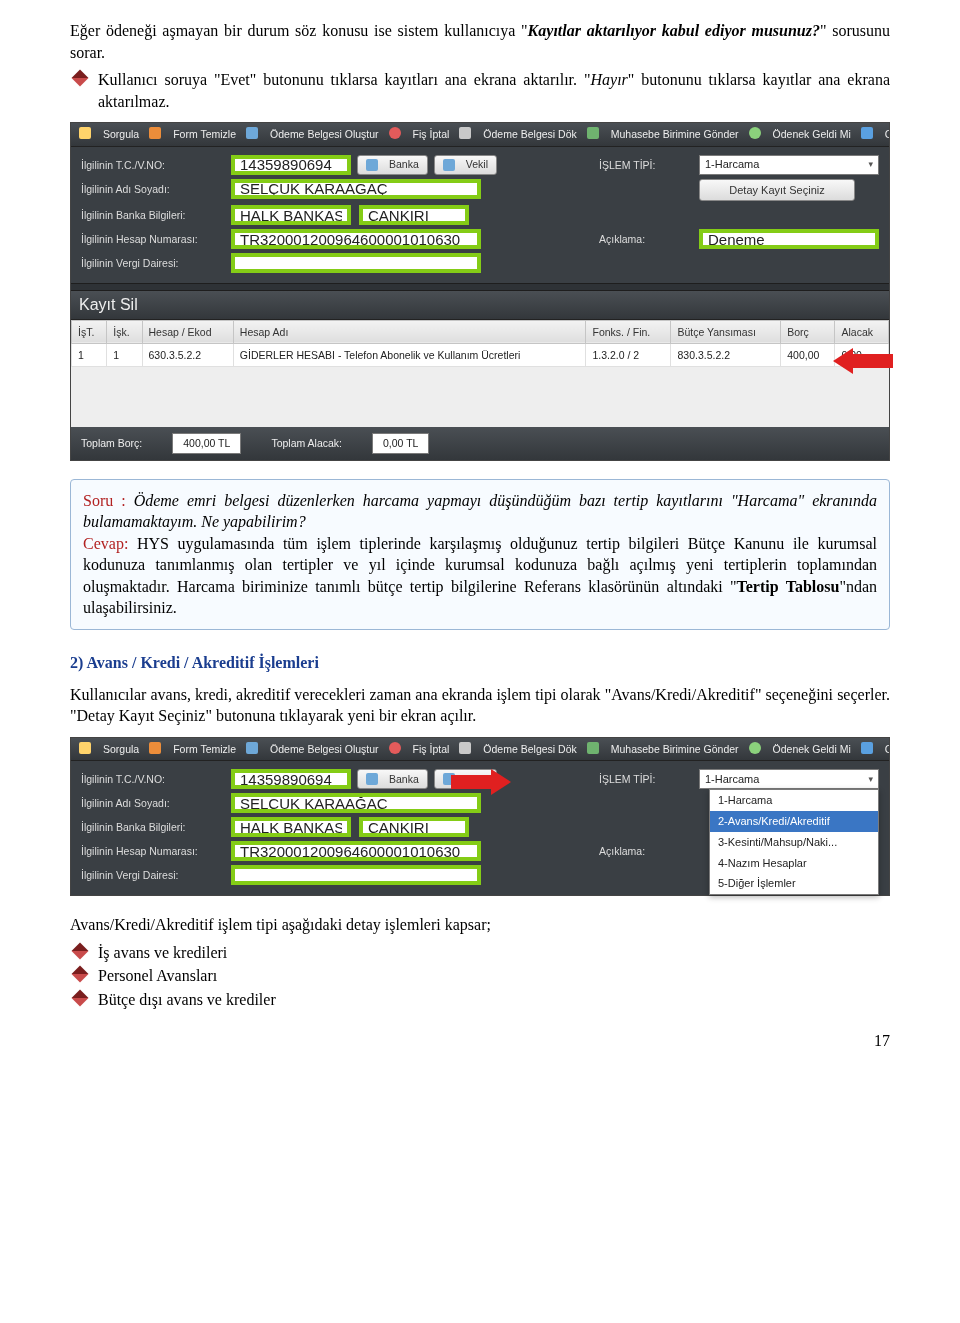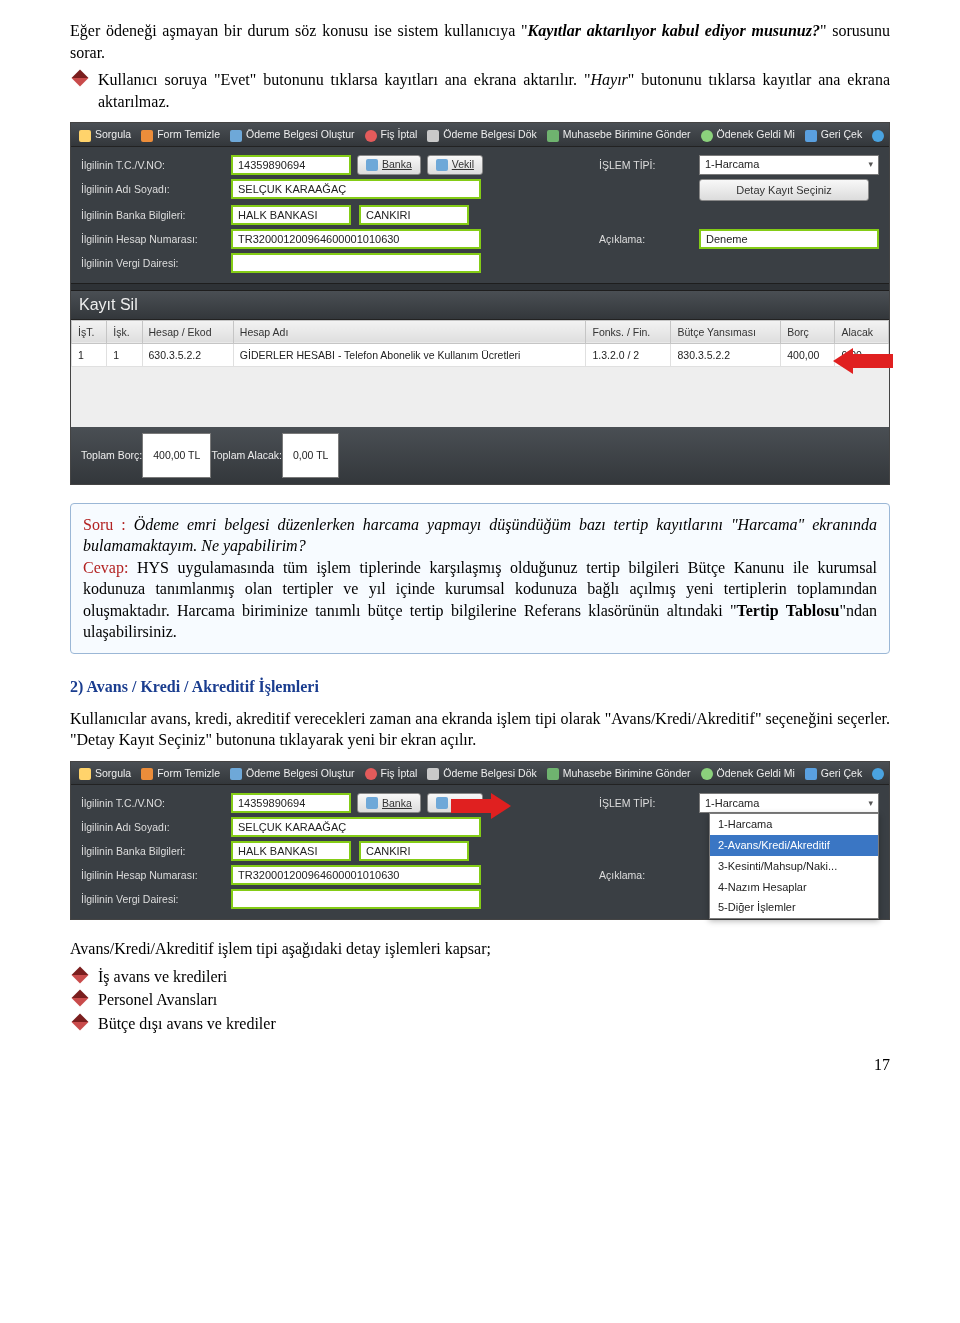--- a/index.html
+++ b/index.html
@@ -49,22 +49,22 @@
     align-items: center;
     gap: 10px;
     background: linear-gradient(#4a4f54, #33373b);
     border-bottom: 1px solid #222;
     padding: 4px 8px;
     flex-wrap: nowrap;
     overflow: hidden;
   }
   .tb-item {
     display: flex;
-    align-items: flex-end;
-    gap: 4px;
+    align-items: flex-start;
+    gap: 12px;
     color: #eee;
     white-space: nowrap;
     font-size: 10.5px;
     cursor: pointer;
   }
   .tb-ico {
     width: 12px; height: 12px; display:inline-block;
     border-radius: 2px;
   }
   .ico-search{background:#ffd36b;}
@@ -80,46 +80,46 @@
     display: grid;
     grid-template-columns: 140px 250px 1fr 90px 180px;
     gap: 4px 10px;
     padding: 8px 10px 10px 10px;
     background: #3a3f44;
     position: relative;
   }
   .lbl { color: #ddd; font-size: 10.5px; padding-top: 3px;}
   .val-input {
     background: #fff; color:#222;
-    border: 2px solid #84cc16;
+    border: 4px solid #84cc16;
     padding: 2px 5px;
-    font-size: 11px;
+    font-size: 15px;
     height: 20px;
     width: 100%;
   }
   .btn-chip {
-    display: inline-flex; align-items: center; gap:4px;
+    display: inline-flex; align-items: center; gap:11px;
     background: linear-gradient(#f8f8f8,#dcdcdc);
     color:#333;
     border:1px solid #888;
     border-radius:3px;
     padding:1px 8px; height:20px;
-    font-size:10.5px; cursor:pointer;text-decoration:underline;
+    font-size:10.5px; cursor:pointer;
   }
   .combo {
     background:#fff; color:#222; border:1px solid #7a7a7a;
     padding:2px 5px; height:20px; font-size:11px; width:100%;
     display:flex; justify-content:space-between; align-items:center;
   }
   .combo .arr{font-size:9px;color:#555;}
   .detay-btn {
     background:linear-gradient(#f8f8f8,#dcdcdc);
     color:#333;border:1px solid #888;border-radius:3px;
     padding:3px 10px;font-size:11px;cursor:pointer;
-    width:170px;text-align:center;
+    width:156px;text-align:center;
   }
   .divider-row {
     height:8px; background:#2e3236; border-top:1px solid #1e1e1e; border-bottom:1px solid #1e1e1e;
   }
   .kayit-bar {
     background: linear-gradient(#4a4f54, #33373b);
     padding:3px 8px; font-size:16px; color:#eee;
     border-bottom:1px solid #222;
   }
   .grid {
@@ -147,23 +147,23 @@
   .red-arrow .shaft{
     position:absolute; left:18px; top:6px; width:42px; height:14px; background:#e02020;
   }
   .red-arrow .head{
     position:absolute; left:0; top:0;
     width:0;height:0;border-top:13px solid transparent;border-bottom:13px solid transparent;border-right:20px solid #e02020;
   }
   .totals {
     background: linear-gradient(#4a4f54, #33373b);
     padding:6px 10px; font-size:10.5px; color:#eee;
-    display:flex; align-items:center;
-  }
-  .totals .tv{background:#fff;color:#222;padding:14px 10px;border:1px solid #7a7a7a;}
+    display:flex; gap:30px; align-items:center;
+  }
+  .totals .tv{background:#fff;color:#222;padding:2px 10px;border:1px solid #7a7a7a;}
   
   .dropdown {
     position:absolute;
     background:#fff;color:#222;
     border:1px solid #7a7a7a;
     font-size:11px;
     width:170px;
     right:20px; top:4px;
     box-shadow:0 2px 6px rgba(0,0,0,0.3);
     z-index:5;

